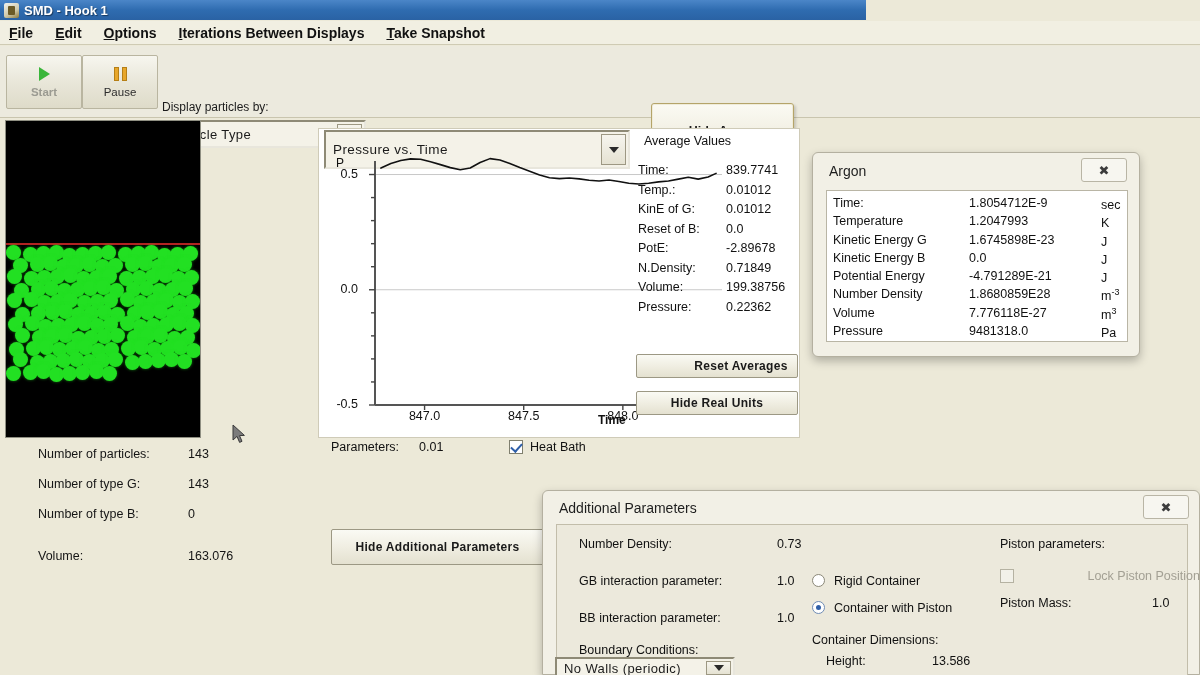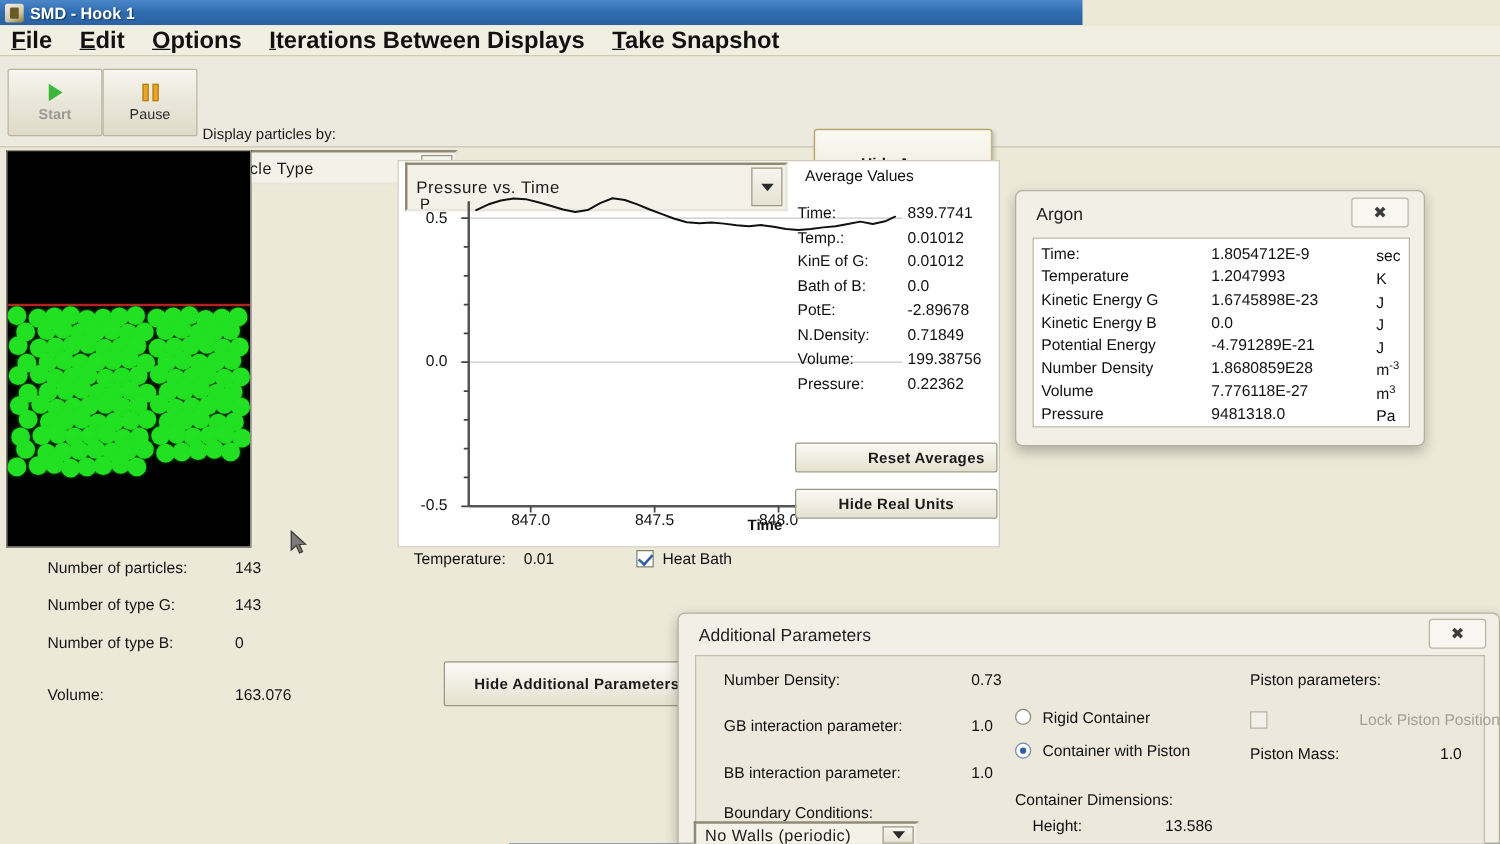--- a/index.html
+++ b/index.html
@@ -42,21 +42,21 @@
     color: #ffffff; font-size: 13px; font-weight: bold;
     text-shadow: 1px 1px 1px rgba(0,0,0,.45); white-space: nowrap;
   }
 
   
   .menubar {
     position: absolute; left: 0; top: 21px; width: 1200px; height: 24px;
     background: #f1efe2; border-bottom: 1px solid #cfcbb4;
     display: flex; align-items: center; padding-left: 9px; gap: 22px;
   }
-  .menu-item { font-size: 19px; font-weight: bold; color: #111; white-space: nowrap; cursor: default; }
+  .menu-item { font-size: 14px; font-weight: bold; color: #111; white-space: nowrap; cursor: default; }
   .menu-item u { text-decoration: underline; }
 
   
   .toolbar {
     position: absolute; left: 0; top: 46px; width: 1200px; height: 72px;
     background: #eceade; border-bottom: 1px solid #c9c5ae;
   }
   .tb-btn {
     position: absolute; top: 9px; width: 76px; height: 54px;
     background: linear-gradient(180deg,#f7f6ef 0%,#e9e7da 48%,#dedbc9 100%);
@@ -129,21 +129,21 @@
 
   .plain-btn {
     position: absolute; height: 24px;
     background: linear-gradient(180deg,#fafaf4 0%,#f0eee2 50%,#e4e1d0 100%);
     border: 1px solid #9c9884; border-radius: 2px;
     display: flex; align-items: center; justify-content: center;
     font-size: 12px; font-weight: bold; color: #1a1a1a; letter-spacing: .3px;
   }
   #reset-averages-button { left: 636px; top: 354px; width: 162px; padding-left: 48px; }
   #hide-real-units-button { left: 636px; top: 391px; width: 162px; }
-  #hide-additional-parameters-button { left: 331px; top: 529px; width: 213px; height: 36px; margin-left: 24px; }
+  #hide-additional-parameters-button { left: 331px; top: 529px; width: 213px; height: 36px; }
 
   
   .temp-row { position: absolute; left: 331px; top: 440px; font-size: 12.5px; color: #111; display: flex; align-items: center; }
   .temp-row .tk { width: 88px; }
   .temp-row .tv { width: 90px; }
   .chk { width: 14px; height: 14px; background: #fff; border: 1px solid #7f7f6e; position: relative; margin-right: 7px; }
   .chk.on::after { content: ""; position: absolute; left: 3px; top: 0px; width: 5px; height: 9px;
     border: solid #2f5fa8; border-width: 0 2px 2px 0; transform: rotate(42deg); }
   .chk.off { border-color: #b5b2a2; background: #f2f1e9; }
 
@@ -168,21 +168,21 @@
 
   #additional-parameters-dialog { left: 542px; top: 490px; width: 658px; height: 185px; border-radius: 6px 6px 0 0; }
   .ap-box { position: absolute; left: 13px; top: 33px; width: 632px; height: 152px; background: #ece9dc; border: 1px solid #c2bdaa; }
   .ap-l { position: absolute; left: 22px; top: 12px; width: 250px; font-size: 12.5px; color: #111; }
   .ap-l .row { position: relative; height: 37px; }
   .ap-l .k { position: absolute; left: 0; }
   .ap-l .v { position: absolute; left: 198px; }
   .ap-bc { position: absolute; left: 22px; top: 118px; font-size: 12.5px; color: #111; }
   #boundary-combo { left: 555px; top: 657px; width: 180px; height: 22px; }
   .radio-grp { position: absolute; left: 255px; top: 42px; font-size: 12.5px; color: #111; }
-  .radio-row { display: flex; height: 27px; }
+  .radio-row { display: flex; align-items: center; height: 27px; }
   .radio { width: 13px; height: 13px; border-radius: 50%; border: 1px solid #8b8878; background: #fff; margin-right: 9px; position: relative; flex: none; }
   .radio.on { border-color: #6f8cb5; }
   .radio.on::after { content: ""; position: absolute; left: 3px; top: 3px; width: 5px; height: 5px; border-radius: 50%; background: #2f5fa8; }
   .cdim { position: absolute; left: 255px; top: 108px; font-size: 12.5px; color: #111; width: 190px; }
   .cdim .row { position: relative; height: 21px; text-align: right; }
   .cdim .k { position: absolute; left: 14px; }
   .cdim .v { position: absolute; left: 120px; }
   .cdim .hdr { position: absolute; left: 0; }
   .piston { position: absolute; left: 443px; top: 12px; font-size: 12.5px; color: #111; width: 200px; }
   .piston .hdr { margin-bottom: 13px; }
@@ -456,21 +456,21 @@
         </div>
       <div class="row">
           <span class="k">Temp.:</span>
           <span class="v">0.01012</span>
         </div>
       <div class="row">
           <span class="k">KinE of G:</span>
           <span class="v">0.01012</span>
         </div>
       <div class="row">
-          <span class="k">Bath of B:</span>
+          <span class="k">Reset of B:</span>
           <span class="v">0.0</span>
         </div>
       <div class="row">
           <span class="k">PotE:</span>
           <span class="v">-2.89678</span>
         </div>
       <div class="row">
           <span class="k">N.Density:</span>
           <span class="v">0.71849</span>
         </div>
@@ -480,21 +480,21 @@
         </div>
       <div class="row">
           <span class="k">Pressure:</span>
           <span class="v">0.22362</span>
         </div>
     </div>
     <div class="plain-btn" id="reset-averages-button">Reset Averages</div>
     <div class="plain-btn" id="hide-real-units-button">Hide Real Units</div>
 
     <div class="temp-row">
-      <span class="tk">Temperature:</span>
+      <span class="tk">Parameters:</span>
       <span class="tv">0.01</span>
       <span class="chk on"></span>
       <span>Heat Bath</span>
     </div>
 
     <div class="plain-btn" id="hide-additional-parameters-button">Hide Additional Parameters</div>
 
     <div class="dialog" id="argon-dialog">
       <div class="dlg-title" style="left:16px; top:10px;">Argon</div>
       <div class="dlg-close" style="right:12px; top:5px;">

